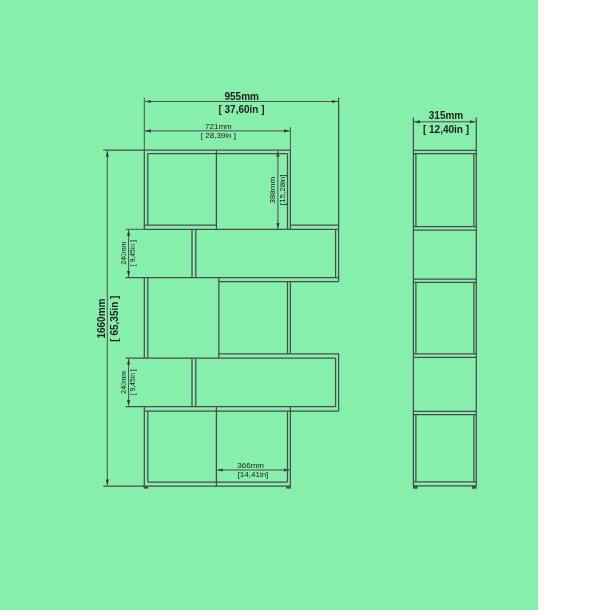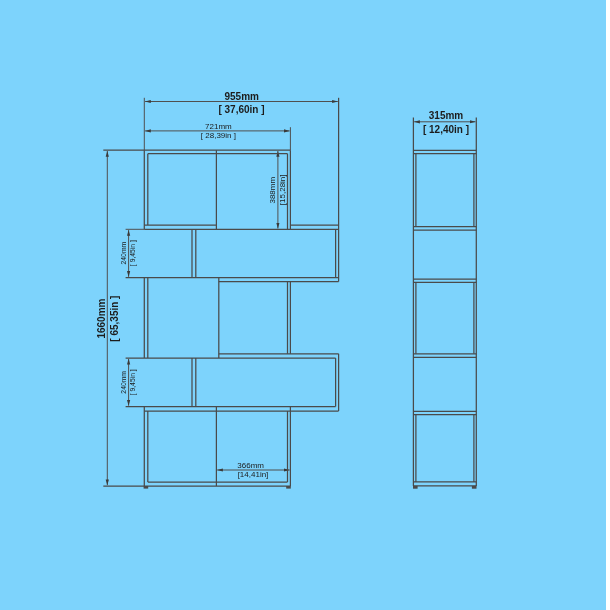--- a/index.html
+++ b/index.html
@@ -1,16 +1,16 @@
 <!DOCTYPE html>
 <html><head>
 <meta charset="utf-8">
 <style>
 html,body{margin:0;padding:0;background:#ffffff;}
-#page{width:606px;height:610px;position:relative;background:#7dd3fc;overflow:hidden;}
+#page{width:538px;height:610px;position:relative;background:#86efac;overflow:hidden;}
 svg{position:absolute;top:0;left:0;filter:grayscale(1) blur(0.35px);}
 text{font-family:"Liberation Sans",sans-serif;fill:#1c1c1c;}
 .b{font-weight:bold;font-size:10px;}
 .s{font-size:8px;}
 .t{font-size:6.8px;}
 .obj{stroke:#4a4a4a;stroke-width:1.25;fill:none;}
 .dim{stroke:#4f4f4f;stroke-width:1;fill:none;}
 </style>
 </head>
 <body>

